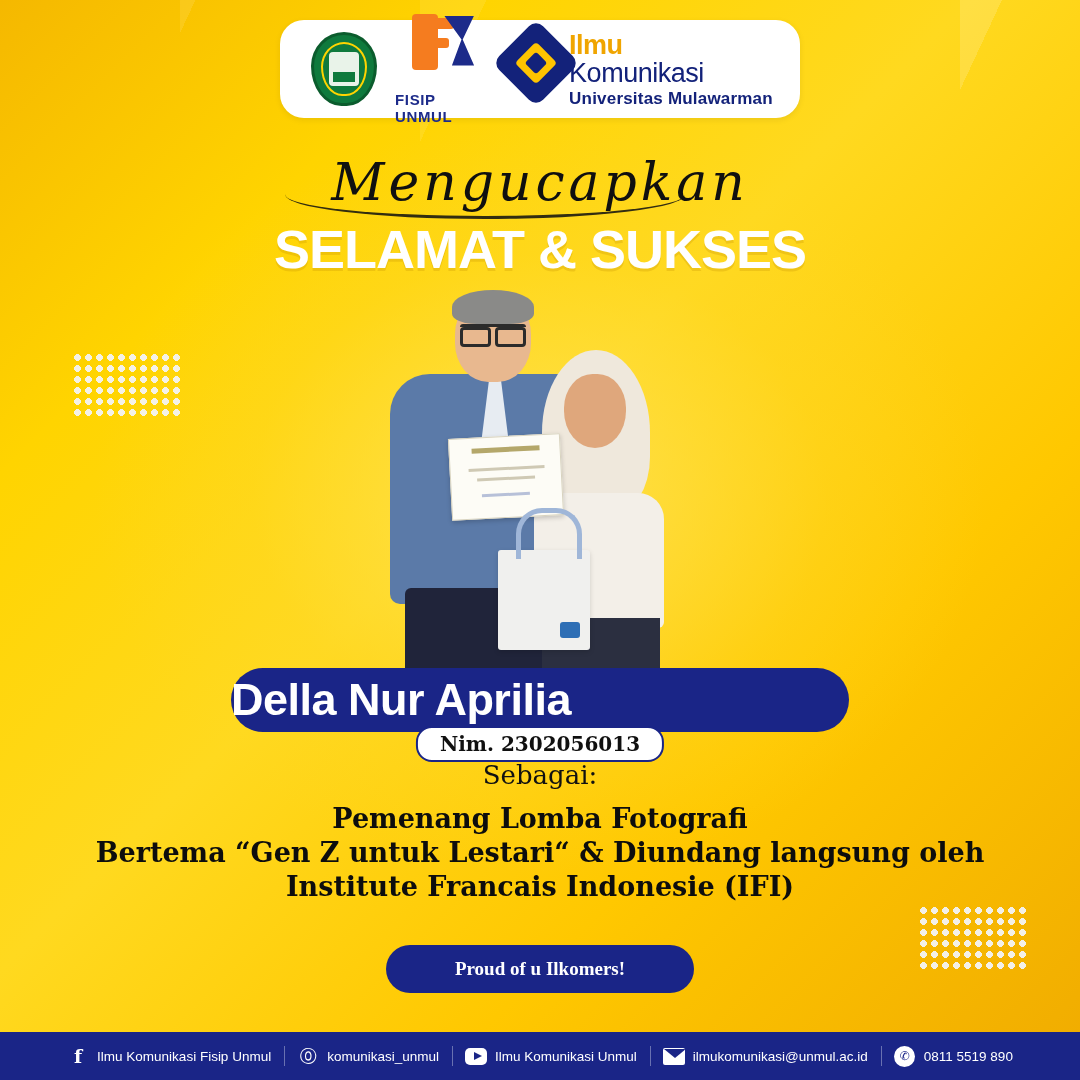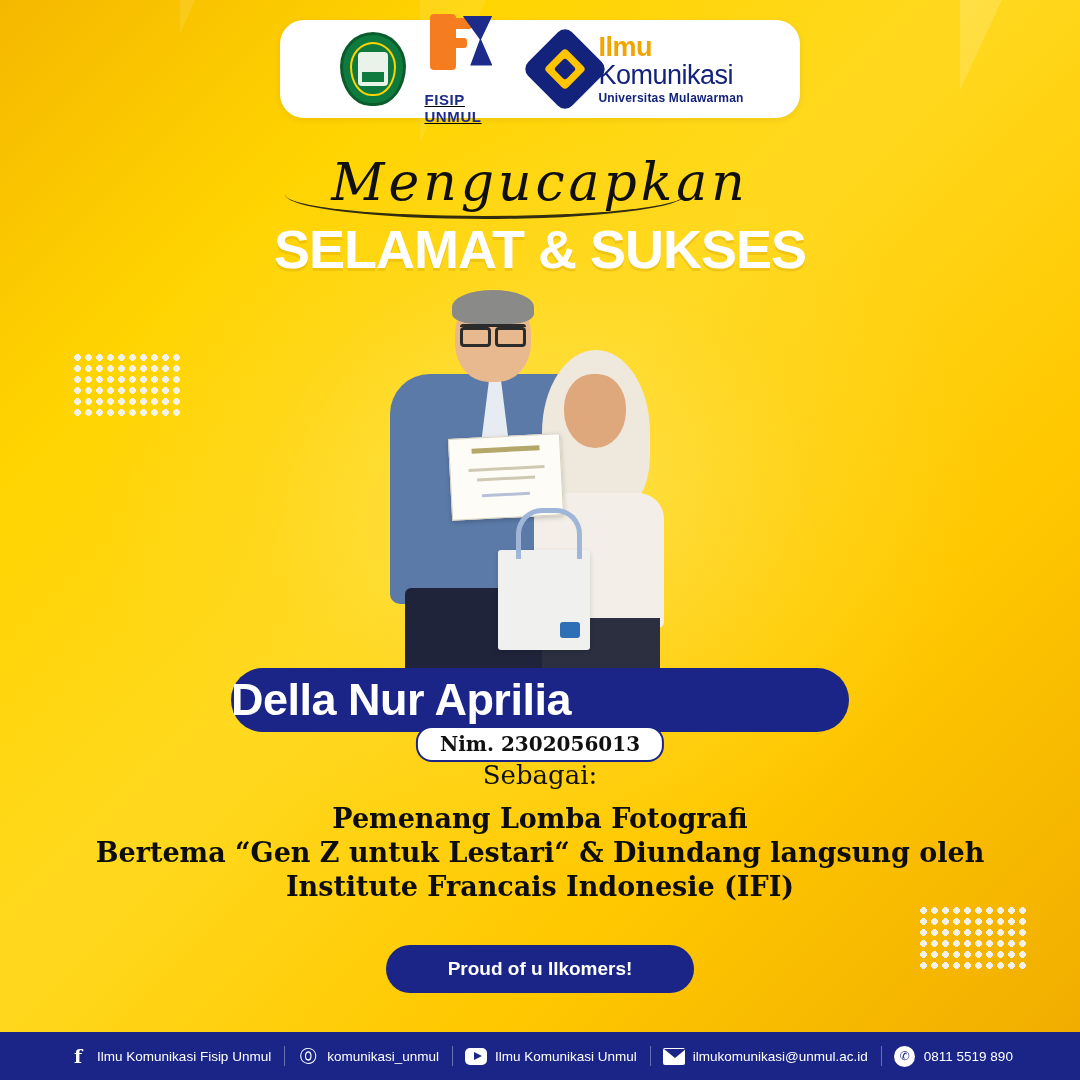--- a/index.html
+++ b/index.html
@@ -68,21 +68,21 @@
     background: #e9f3e9;
     border-radius: 4px;
     position: relative;
   }
   .unmul-logo .inner::after {
     content: "";
     position: absolute; left: 4px; right: 4px; bottom: 4px; height: 10px;
     background: #0f7a3d;
   }
 
-  .fisip-logo { display: flex; flex-direction: column; align-items: flex-start; gap: 21px; width: 96px; text-decoration: underline; }
+  .fisip-logo { display: flex; flex-direction: column; align-items: center; gap: 21px; width: 96px; }
   .fisip-mark { position: relative; width: 74px; height: 56px; }
   .fisip-mark .f-orange {
     position: absolute; left: 6px; top: 0;
     width: 26px; height: 56px;
     background: #f57c1f;
     border-radius: 4px;
   }
   .fisip-mark .f-orange::after {
     content: "";
     position: absolute; left: 22px; top: 4px;
@@ -96,21 +96,21 @@
   .fisip-mark .f-blue {
     position: absolute; left: 38px; top: 2px;
     width: 30px; height: 50px;
     background: #1d2b8a;
     clip-path: polygon(0 0, 100% 0, 62% 48%, 100% 100%, 26% 100%, 58% 48%);
   }
   .fisip-text {
     font-size: 15px; font-weight: 700; color: #1d2b8a; letter-spacing: 0.6px;
   }
 
-  .ilkom-logo { display: flex; align-items: center; gap: 2px; }
+  .ilkom-logo { display: flex; gap: 2px; }
   .ilkom-mark {
     width: 62px; height: 62px;
     background: #13227a;
     transform: rotate(45deg);
     border-radius: 10px;
     position: relative;
   }
   .ilkom-mark::before {
     content: "";
     position: absolute; left: 50%; top: 50%;
@@ -123,21 +123,21 @@
     content: "";
     position: absolute; left: 50%; top: 50%;
     width: 16px; height: 16px;
     transform: translate(-50%,-50%);
     background: #13227a;
     border-radius: 3px;
   }
   .ilkom-words { display: flex; flex-direction: column; line-height: 1; }
   .ilkom-words .l1 { font-size: 27px; font-weight: 700; color: #f0a500; letter-spacing: -0.5px; }
   .ilkom-words .l2 { font-size: 27px; font-weight: 400; color: #13227a; letter-spacing: -0.5px; margin-top: 1px; }
-  .ilkom-words .l3 { font-size: 12px; font-weight: 600; color: #13227a; margin-top: 3px; letter-spacing: 0.2px; }
+  .ilkom-words .l3 { font-size: 17px; font-weight: 600; color: #13227a; margin-top: 3px; letter-spacing: 0.2px; }
 
   
   .script-word {
     position: absolute; top: 152px; left: 50%;
     transform: translateX(-50%);
     font-family: "DejaVu Serif", serif;
     font-style: italic;
     font-size: 52px;
     color: #101010;
     letter-spacing: 4px;
@@ -319,21 +319,21 @@
   .proud-btn {
     position: absolute; left: 50%; top: 945px;
     transform: translateX(-50%);
     width: 308px; height: 48px;
     background: #1a2587;
     border: none;
     border-radius: 24px;
     color: #ffffff;
     font-size: 19px;
     font-weight: 700;
-    font-family: Liberation Sans, sans-serif;
+    font-family: Liberation Serif, serif;
     cursor: pointer;
   }
 
   
   .dots {
     position: absolute;
     background-image: radial-gradient(#f3f3f3 42%, transparent 44%);
     background-size: 11px 11px;
     opacity: 0.95;
     pointer-events: none;

